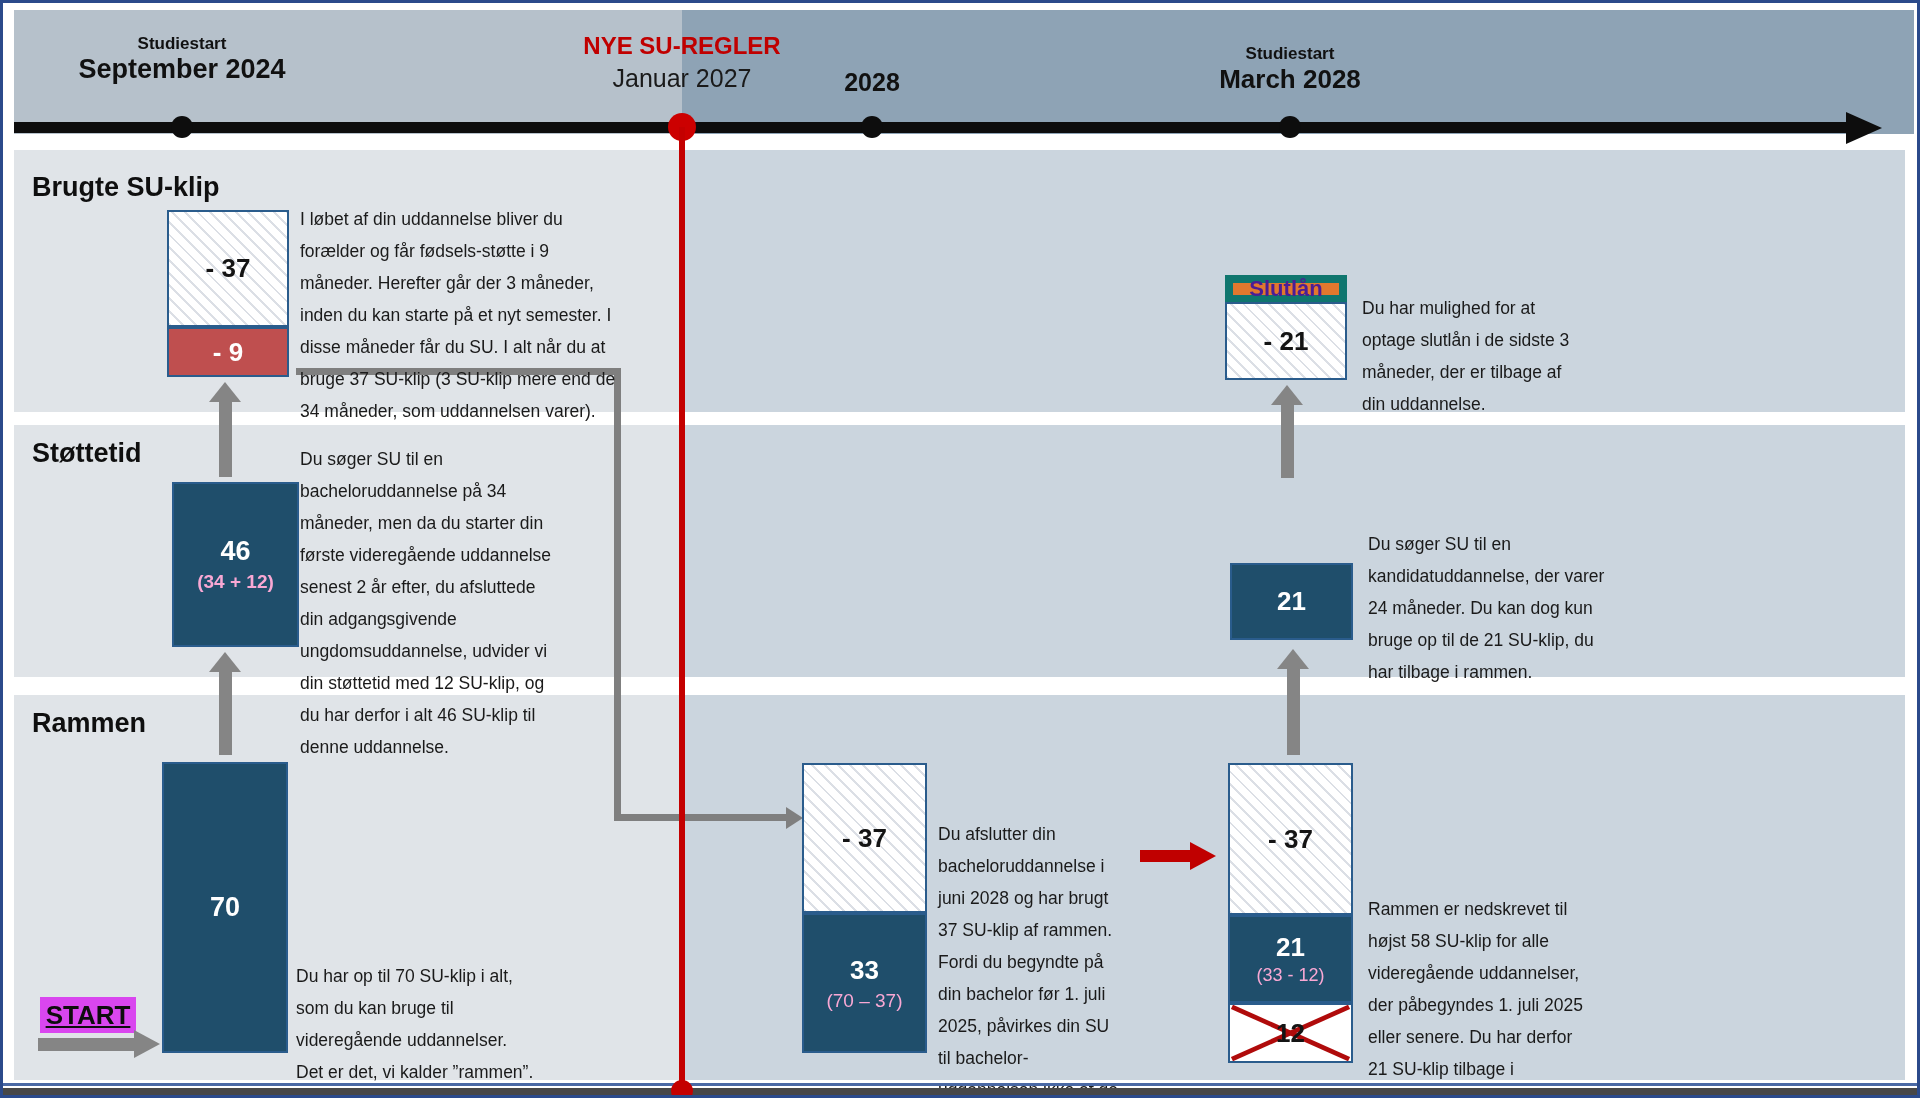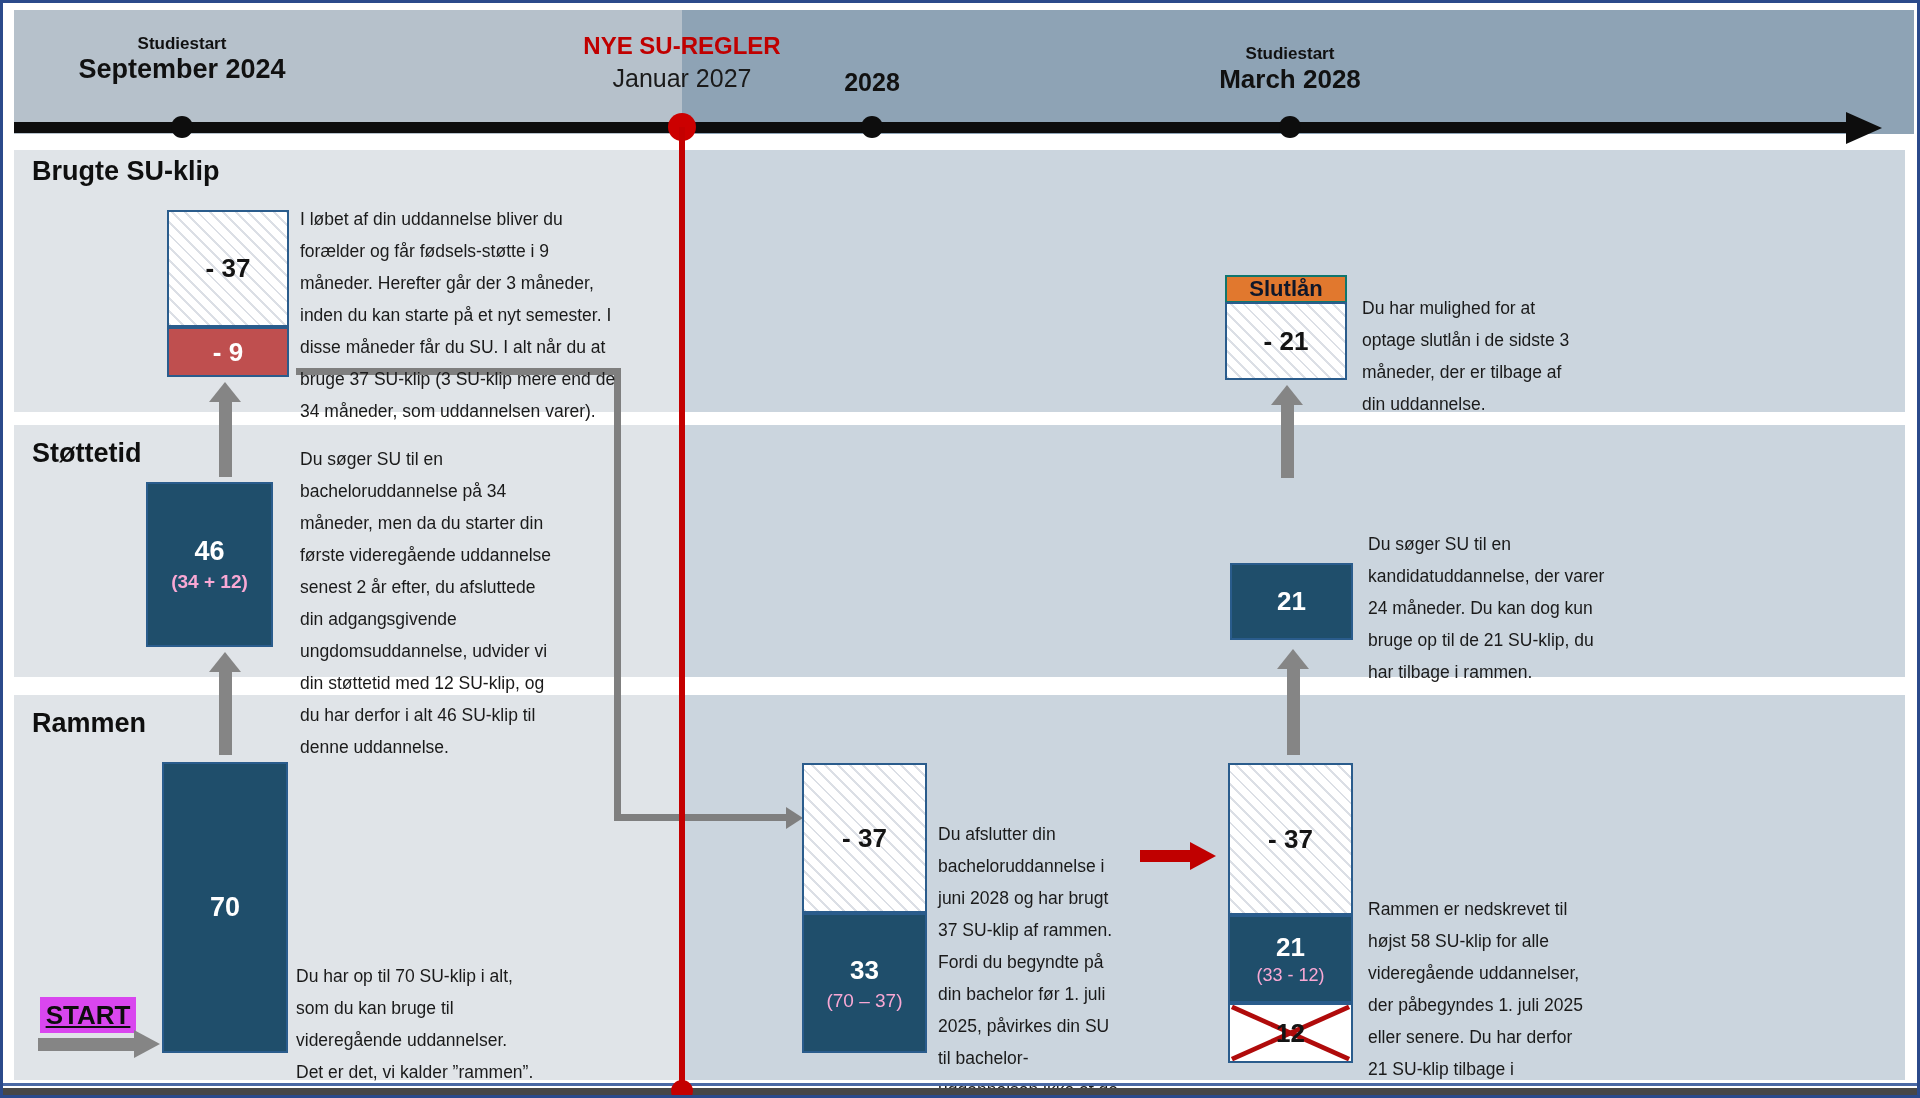--- a/index.html
+++ b/index.html
@@ -33,21 +33,21 @@
   .row-title{font-size:27px;font-weight:700;color:#0f0f0f;z-index:5;}
 
   
   .box{border:2px solid #2a5c8c;box-sizing:border-box;display:flex;align-items:center;justify-content:center;flex-direction:column;z-index:5;}
   .hatch{background:#ffffff repeating-linear-gradient(45deg, rgba(176,184,198,.45) 0 2px, transparent 2px 9px);}
   .dark{background:#1f4e6b;color:#fff;}
   .redbox{background:#bf4f4f;color:#fff;}
   .num{font-size:26px;font-weight:700;}
   .num-dark{font-size:26px;font-weight:700;color:#141414;}
   .sub{font-size:19px;font-weight:700;color:#f9a8d4;margin-top:4px;}
-  .orange-head{background:#e1782e;color:#0f172a;font-size:22px;font-weight:700;border:2px solid #0f766e;box-sizing:border-box;display:flex;align-items:center;justify-content:center;z-index:5;}
+  .orange-head{background:#e1782e;color:#4c1d95;font-size:22px;font-weight:700;border:8px solid #0f766e;box-sizing:border-box;display:flex;align-items:center;justify-content:center;z-index:5;}
 
   
   .note{font-size:17.5px;line-height:32px;color:#1a1a1a;white-space:pre-line;z-index:5;}
 
   
   .uparrow{display:flex;flex-direction:column;align-items:center;z-index:4;}
   .uparrow .head{width:0;height:0;border-left:16px solid transparent;border-right:16px solid transparent;border-bottom:20px solid #858585;}
   .uparrow .shaft{width:13px;flex:1;background:#858585;}
   .rarrow{display:flex;flex-direction:row;align-items:center;z-index:5;}
   .rarrow .shaft{height:13px;flex:1;background:#858585;}
@@ -98,21 +98,21 @@
 <div class="abs tl-dot" style="left:1279px;"></div>
 <div class="abs tl-dot-red"></div>
 
 <div class="abs row-left r1"></div>
 <div class="abs row-right r1"></div>
 <div class="abs row-left r2"></div>
 <div class="abs row-right r2"></div>
 <div class="abs row-left r3"></div>
 <div class="abs row-right r3"></div>
 
-<div class="abs row-title" style="left:32px;top:156px;">Brugte SU-klip</div>
+<div class="abs row-title" style="left:32px;top:172px;">Brugte SU-klip</div>
 <div class="abs row-title" style="left:32px;top:438px;">Støttetid</div>
 <div class="abs row-title" style="left:32px;top:708px;">Rammen</div>
 
 <div class="abs conn" style="left:296px;top:368px;width:325px;height:7px;"></div>
 <div class="abs conn" style="left:614px;top:368px;width:7px;height:451px;"></div>
 <div class="abs conn" style="left:614px;top:814px;width:172px;height:7px;"></div>
 <div class="abs conn-head" style="left:786px;top:807px;"></div>
 
 <div class="abs redline"></div>
 <div class="abs redline-dot"></div>
@@ -142,21 +142,21 @@
 </div>
 <div class="abs note" style="left:1362px;top:292px;width:260px;">Du har mulighed for at
 optage slutlån i de sidste 3
 måneder, der er tilbage af
 din uddannelse.</div>
 <div class="abs uparrow" style="left:1271px;top:385px;height:93px;">
   <div class="head"></div>
     <div class="shaft"></div>
 </div>
 
-<div class="abs box dark" style="left:146px;top:482px;width:127px;height:165px;">
+<div class="abs box dark" style="left:172px;top:482px;width:127px;height:165px;">
   <div class="num" style="font-size:27px;">46</div>
   <div class="sub">(34 + 12)</div>
 </div>
 <div class="abs note" style="left:300px;top:443px;width:350px;">Du søger SU til en
 bacheloruddannelse på 34
 måneder, men da du starter din
 første videregående uddannelse
 senest 2 år efter, du afsluttede
 din adgangsgivende
 ungdomsuddannelse, udvider vi

